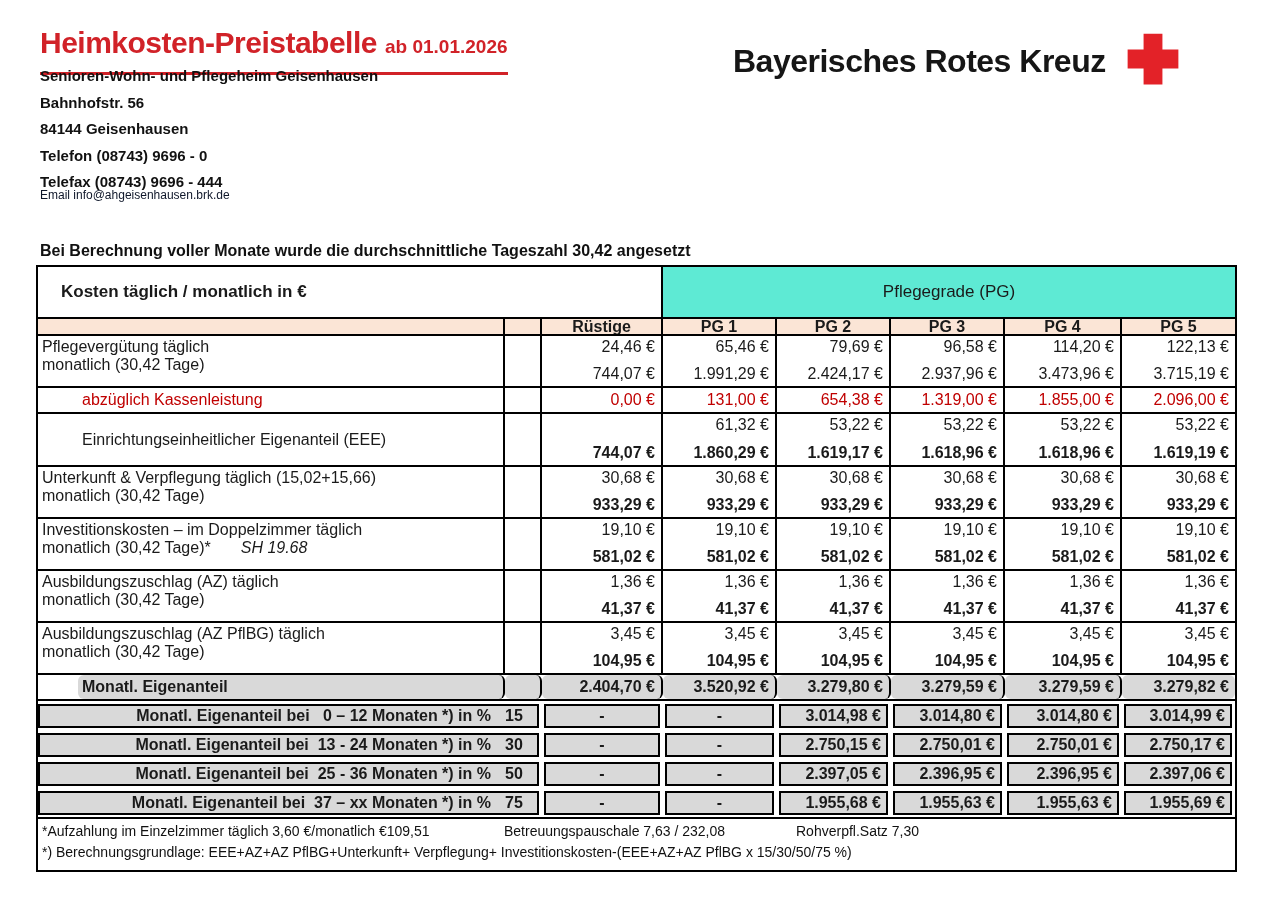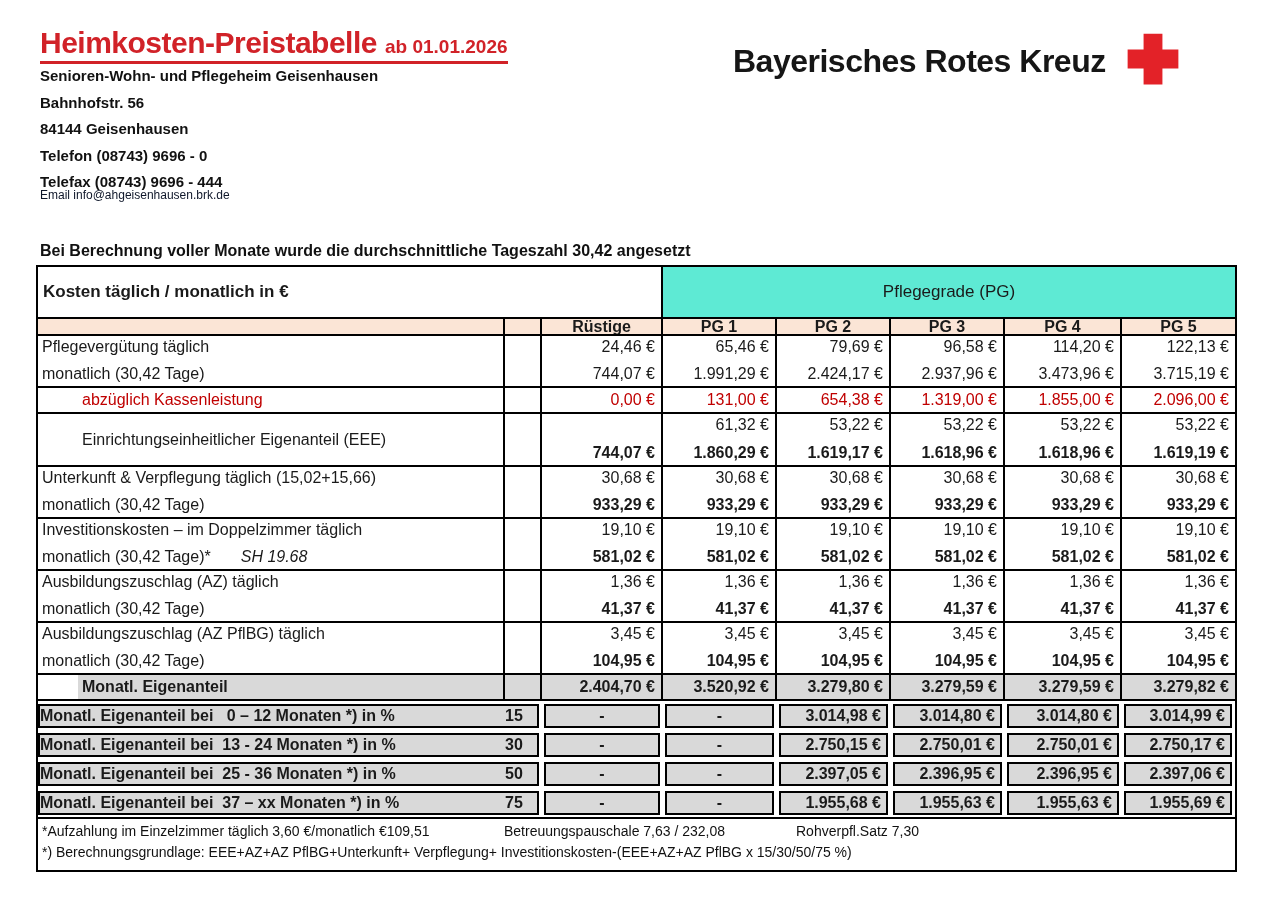--- a/index.html
+++ b/index.html
@@ -1,55 +1,55 @@
 <!DOCTYPE html>
 <html><head>
 <meta charset="utf-8">
 <style>
   * { margin:0; padding:0; box-sizing:border-box; }
   body { width:1280px; height:906px; background:#fff; font-family:"Liberation Sans", sans-serif; color:#1a1a1a; overflow:hidden; }
   .page { position:relative; width:1280px; height:906px; background:#fff; }
 
   
   .titlewrap { position:absolute; left:40px; top:26px; }
-  .titleline { display:inline-block; border-bottom:3px solid #d12228; padding-bottom:1px; }
+  .titleline { display:inline-block; border-bottom:3px solid #d12228; padding-bottom:12px; }
   .title { color:#d12228; font-weight:bold; font-size:30px; letter-spacing:-0.5px; }
   .title-suffix { color:#d12228; font-weight:bold; font-size:19px; margin-left:8px; }
   .addr { position:absolute; left:40px; top:63px; font-size:15px; font-weight:bold; line-height:26.5px; color:#111; }
   .email { position:absolute; left:40px; top:188px; font-size:12px; color:#0f172a; }
   .brk { position:absolute; left:733px; top:34px; display:flex; align-items:center; }
   .brk-text { font-size:32px; font-weight:bold; color:#161616; letter-spacing:-0.5px; }
   .brk-cross { width:58px; height:58px; margin-left:18px; margin-top:-4px; }
   .note { position:absolute; left:40px; top:242px; font-size:16px; font-weight:bold; color:#111; }
 
   
   .doc-table { position:absolute; left:36px; top:265px; width:1201px; border:2px solid #000; background:#fff; }
   .trow { display:grid; grid-template-columns:467px 37px 121px 114px 114px 114px 117px 1fr; border-bottom:2px solid #000; }
   .trow:last-child { border-bottom:none; }
   .cell { border-right:2px solid #000; overflow:hidden; }
   .cell:last-child { border-right:none; }
   .r-h1 { height:52px; }
-  .h1-left { display:flex; align-items:center; padding-left:5px; font-size:17px; font-weight:bold; grid-column:1/4; }
+  .h1-left { display:flex; align-items:center; padding-left:5px; font-size:17px; font-weight:bold; grid-column:1/4;margin-left:18px; }
   .h1-right { grid-column:4/9; background:#5eead4; display:flex; align-items:center; justify-content:center; font-size:17px; }
   .r-h2 { height:17px; }
   .r-h2 .cell { background:#fbe5d6; display:flex; align-items:center; justify-content:center; font-size:16px; font-weight:bold; }
   .r-cost2 { height:52px; }
   .r-eee { height:53px; }
   .r-red1, .r-total { height:26px; }
-  .lbl2 { display:flex; flex-direction:column; justify-content:space-between; padding:2px 4px 3px 4px; font-size:16px; }
+  .lbl2 { display:flex; flex-direction:column; justify-content:space-between; padding:2px 4px 12px 4px; font-size:16px; }
   .lbl1 { display:flex; align-items:center; padding-left:4px; font-size:16px;margin-left:40px; }
   .val2 { display:flex; flex-direction:column; justify-content:space-between; align-items:flex-end; padding:2px 6px 3px 2px; font-size:16px; }
   .val1 { display:flex; align-items:center; justify-content:flex-end; padding-right:6px; font-size:16px; }
   .bold { font-weight:bold; }
   .red { color:#c00000; }
-  .gray { background:#d9d9d9; }
+  .gray { background:#d9d9d9;border-radius:6px; }
   .itnote { font-style:italic; margin-left:30px; }
   .r-pct { height:29px; border-bottom:none; background:#fff; }
   .pct-box { grid-column:1/3; margin:3px 3px 2px 0; border:2px solid #000; background:#d9d9d9; display:flex; align-items:center; font-size:16px; font-weight:bold; }
-  .pct-box .pl { flex:1; white-space:pre; }
+  .pct-box .pl { flex:1; text-align:right; white-space:pre; }
   .pct-box .pn { width:46px; text-align:center; }
   .pct-val { margin:3px 3px 2px 2px; border:2px solid #000; background:#d9d9d9; display:flex; align-items:center; justify-content:flex-end; padding-right:5px; font-size:16px; font-weight:bold; }
   .pct-val.dash { justify-content:center; padding-right:0; }
   .r-foot { display:block; height:53px; border-top:2px solid #000; padding:4px 4px 2px 4px; }
   .foot-l1 { display:flex; font-size:14px; color:#111; }
   .f1a { width:462px; } .f1b { width:292px; } .f1c { flex:1; }
   .foot-l2 { font-size:14px; margin-top:5px; color:#111; }
 </style>
 </head>
 <body>

